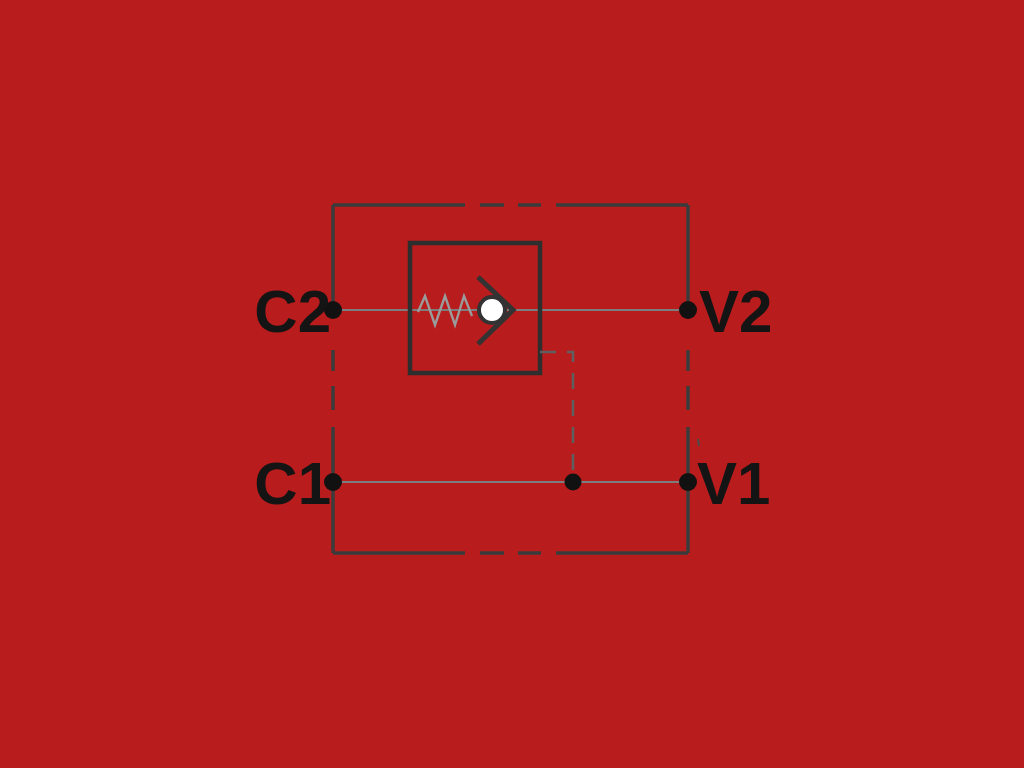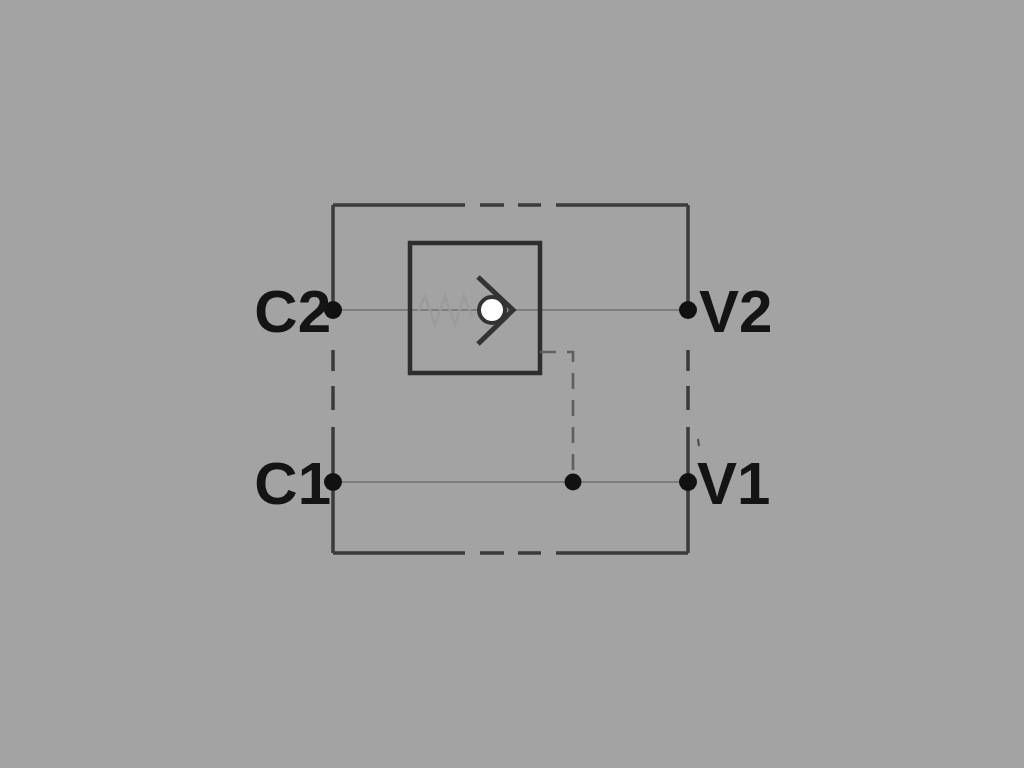--- a/index.html
+++ b/index.html
@@ -8,21 +8,21 @@
     background: #ffffff;
     width: 1024px;
     height: 768px;
     overflow: hidden;
     font-family: "Liberation Sans", sans-serif;
   }
   .stage {
     position: relative;
     width: 1024px;
     height: 768px;
-    background: #a3a3a3;
+    background: #b91c1c;
   }
   .stage svg {
     position: absolute;
     left: 0;
     top: 0;
     width: 1024px;
     height: 768px;
     display: block;
   }
   .port-label {

